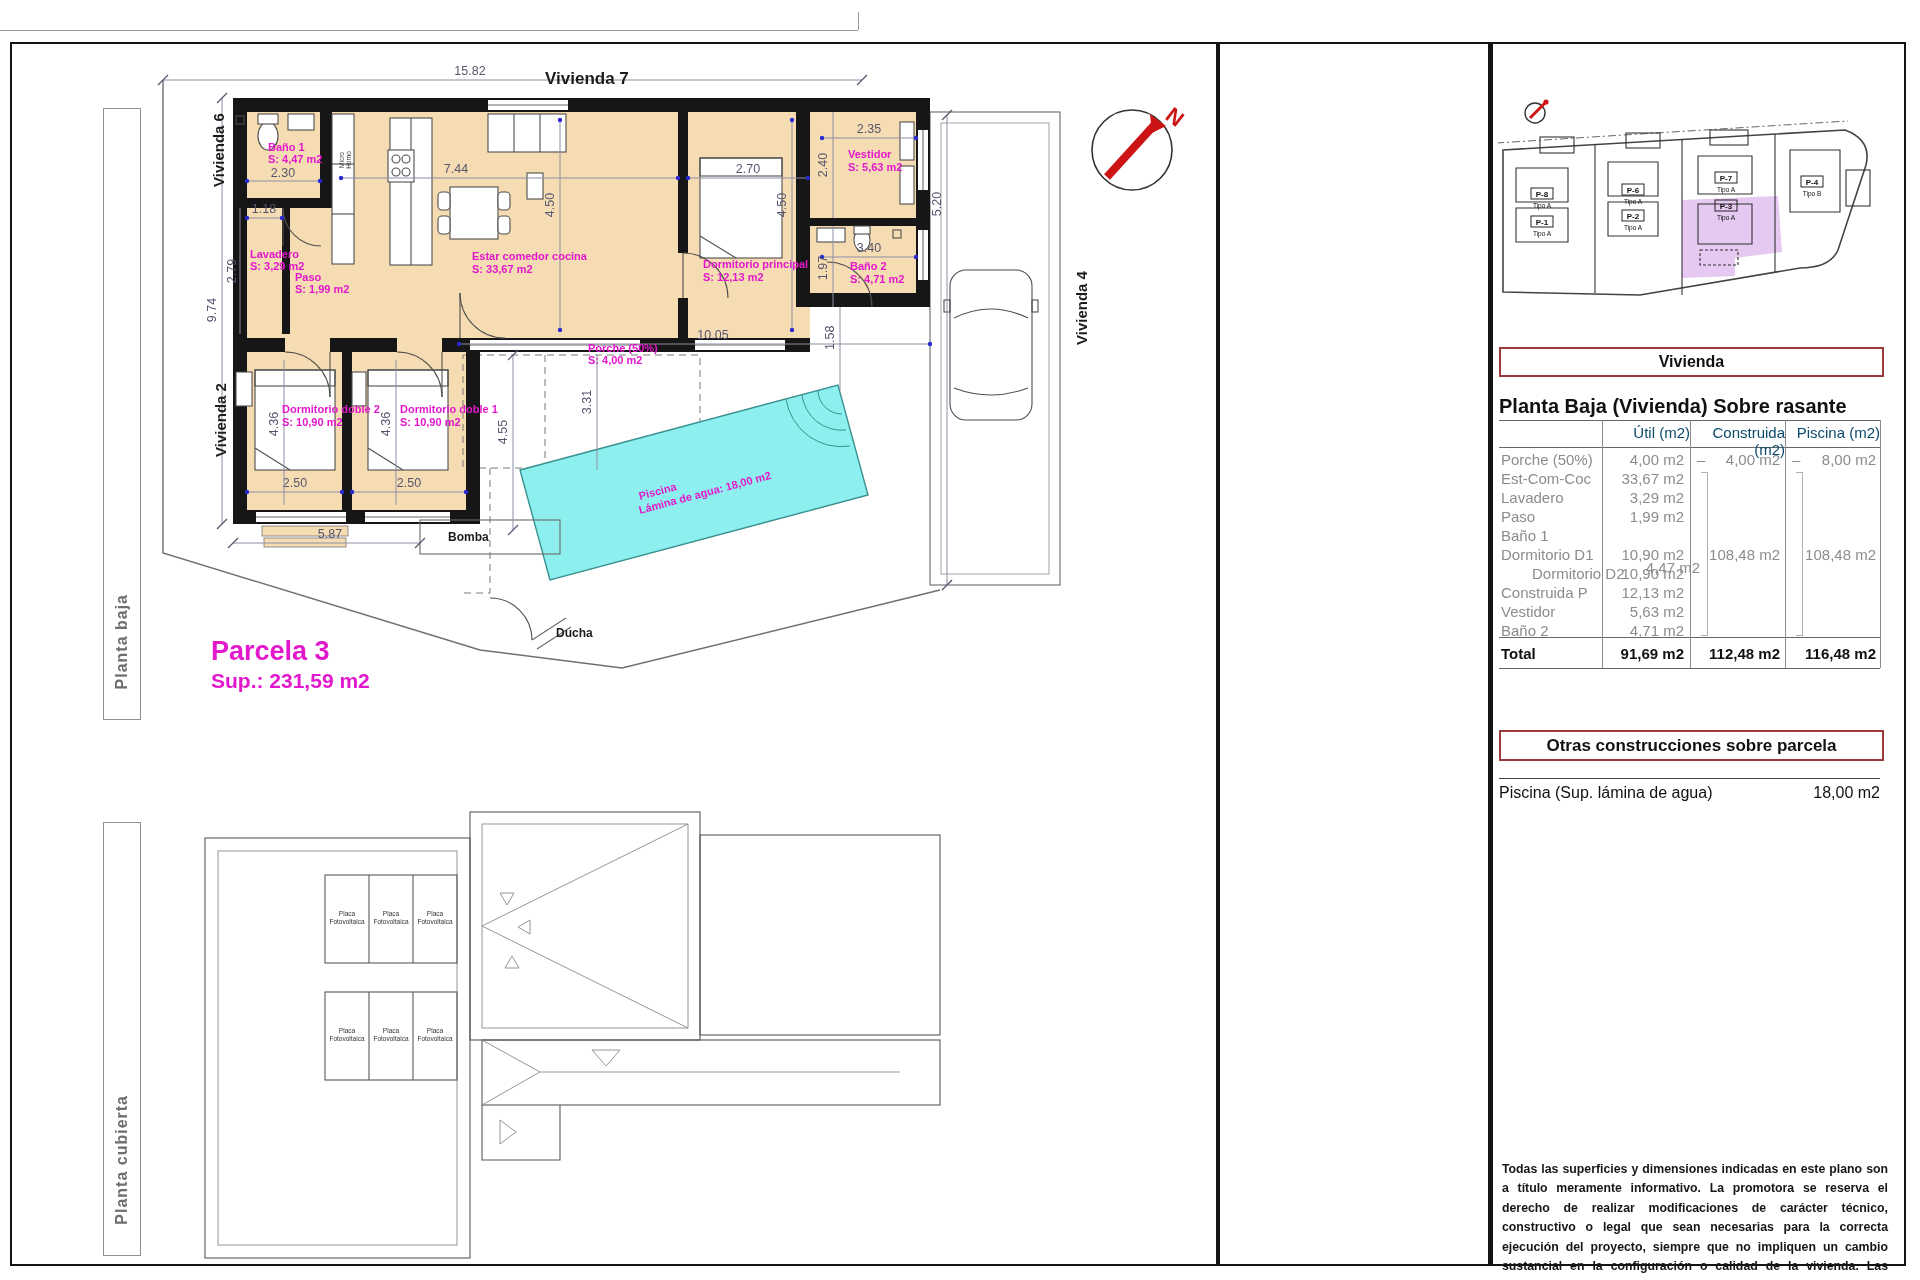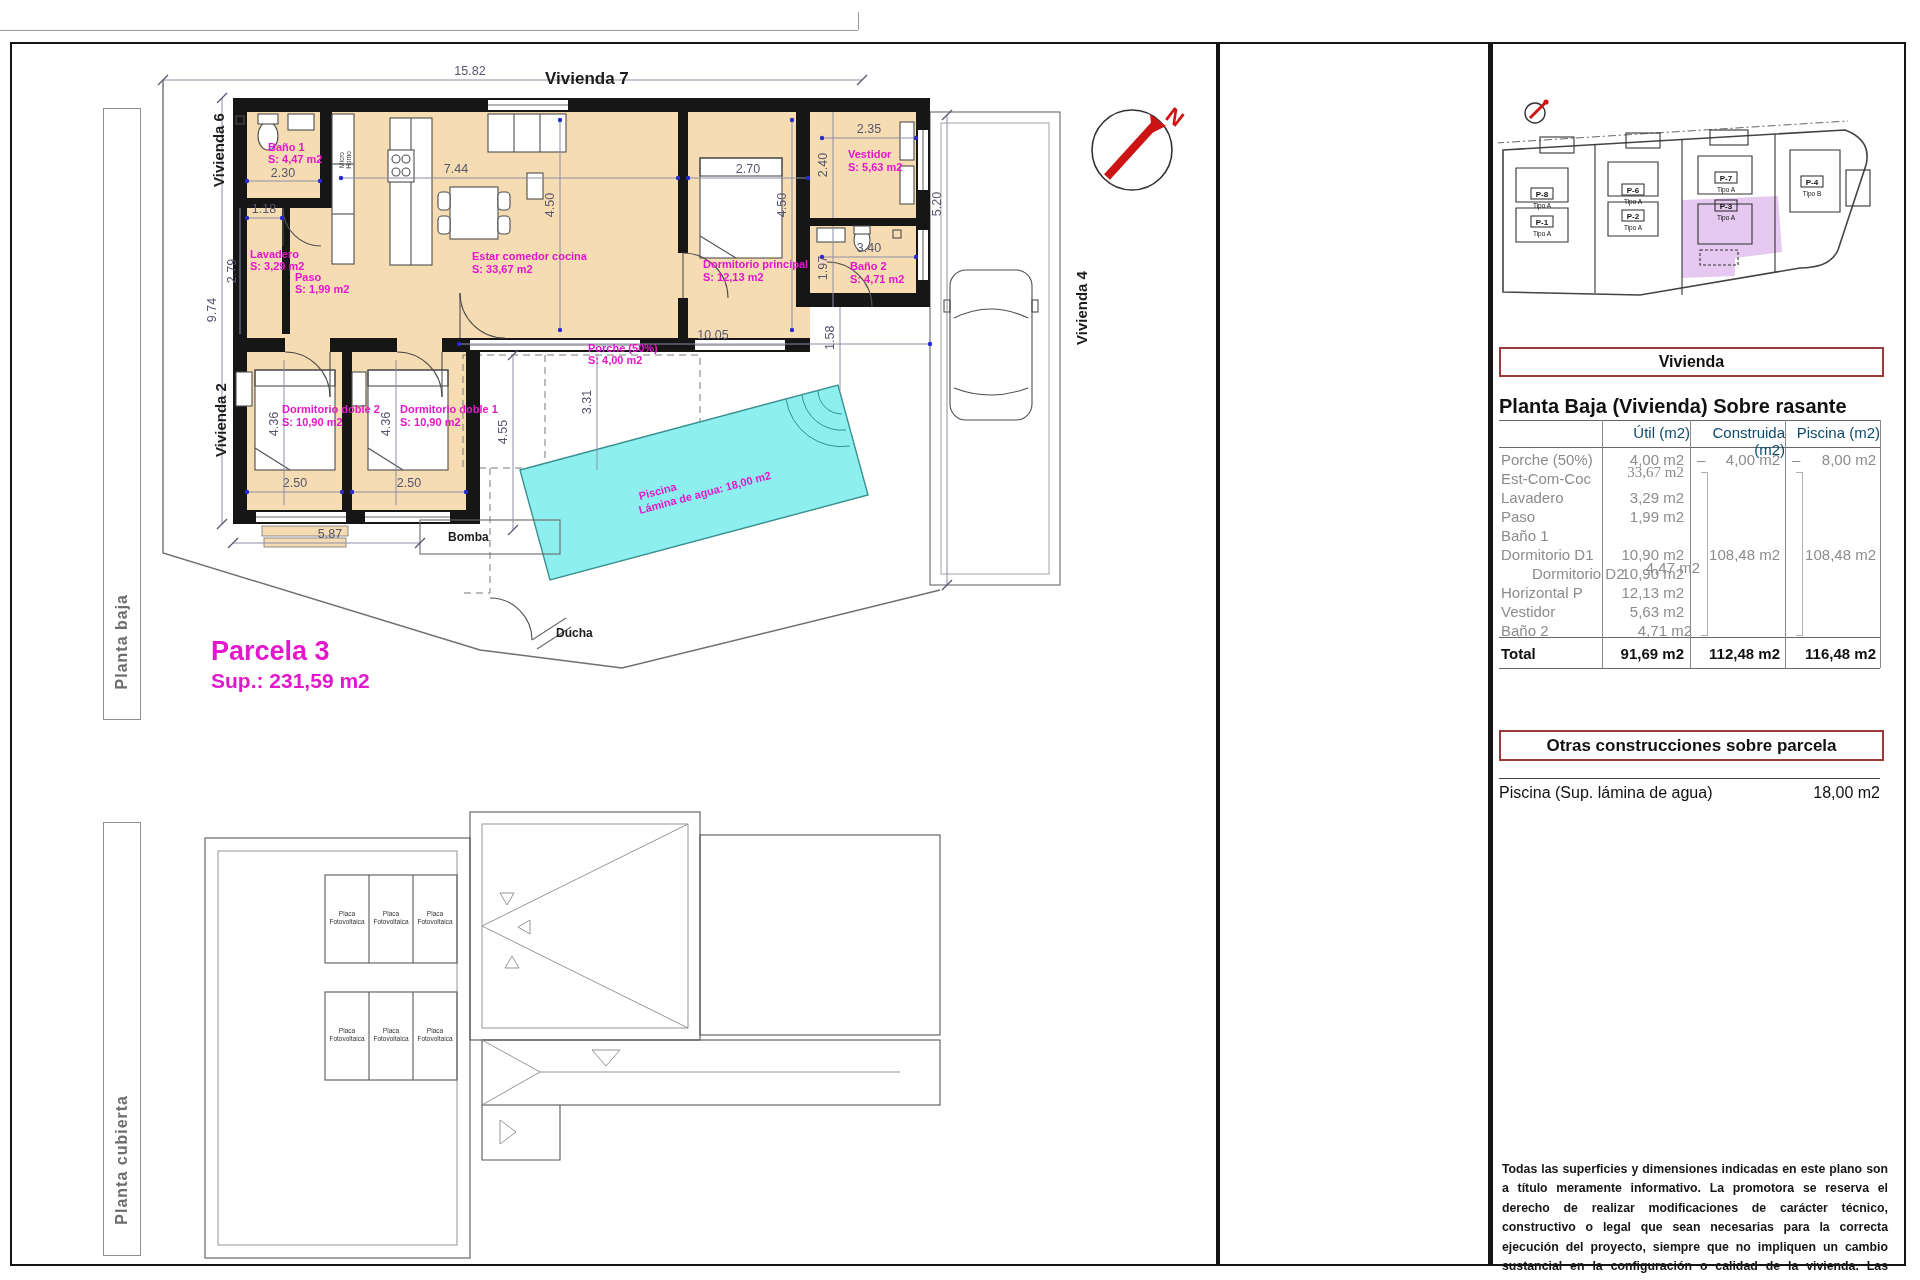--- a/index.html
+++ b/index.html
@@ -455,37 +455,37 @@
     <div class="vline" style="left:191px;"></div>
     <div class="vline" style="left:286px;"></div>
     <div class="vline" style="left:381px;"></div>
     <div class="hcell" style="left:103px;width:88px;">Útil (m2)</div>
     <div class="hcell" style="left:191px;width:95px;">Construida (m2)</div>
     <div class="hcell" style="left:286px;width:95px;">Piscina (m2)</div>
 
     <div class="rlab" style="top:30px;">Porche (50%)</div>
     <div class="rval" style="top:30px;left:103px;width:82px;">4,00 m2</div>
     <div class="rlab" style="top:49px;">Est-Com-Coc</div>
-    <div class="rval" style="top:43px;left:103px;width:82px;font-family:Liberation Serif, serif;">33,67 m2</div>
+    <div class="rval" style="top:49px;left:103px;width:82px;">33,67 m2</div>
     <div class="rlab" style="top:68px;">Lavadero</div>
     <div class="rval" style="top:68px;left:103px;width:82px;">3,29 m2</div>
     <div class="rlab" style="top:87px;">Paso</div>
     <div class="rval" style="top:87px;left:103px;width:82px;">1,99 m2</div>
     <div class="rlab" style="top:106px;">Baño 1</div>
     <div class="rval" style="top:106px;left:119px;width:82px;margin-top:32px;">4,47 m2</div>
     <div class="rlab" style="top:125px;">Dormitorio D1</div>
     <div class="rval" style="top:125px;left:103px;width:82px;">10,90 m2</div>
     <div class="rlab" style="top:144px;margin-left:31px;">Dormitorio D2</div>
     <div class="rval" style="top:144px;left:103px;width:82px;">10,90 m2</div>
-    <div class="rlab" style="top:163px;">Horizontal P</div>
+    <div class="rlab" style="top:163px;">Construida P</div>
     <div class="rval" style="top:163px;left:103px;width:82px;">12,13 m2</div>
     <div class="rlab" style="top:182px;">Vestidor</div>
     <div class="rval" style="top:182px;left:103px;width:82px;">5,63 m2</div>
     <div class="rlab" style="top:201px;">Baño 2</div>
-    <div class="rval" style="top:201px;left:103px;width:82px;margin-left:8px;">4,71 m2</div>
+    <div class="rval" style="top:201px;left:103px;width:82px;">4,71 m2</div>
 
     <div class="dash" style="top:30px;left:198px;">–</div>
     <div class="rval" style="top:30px;left:191px;width:90px;">4,00 m2</div>
     <div class="dash" style="top:30px;left:293px;">–</div>
     <div class="rval" style="top:30px;left:286px;width:91px;">8,00 m2</div>
 
     <div class="bracket" style="left:208px;top:52px;height:164px;"></div>
     <div class="bracket" style="left:303px;top:52px;height:164px;"></div>
     <div class="grp" style="top:125px;left:191px;width:90px;">108,48 m2</div>
     <div class="grp" style="top:125px;left:286px;width:91px;">108,48 m2</div>

